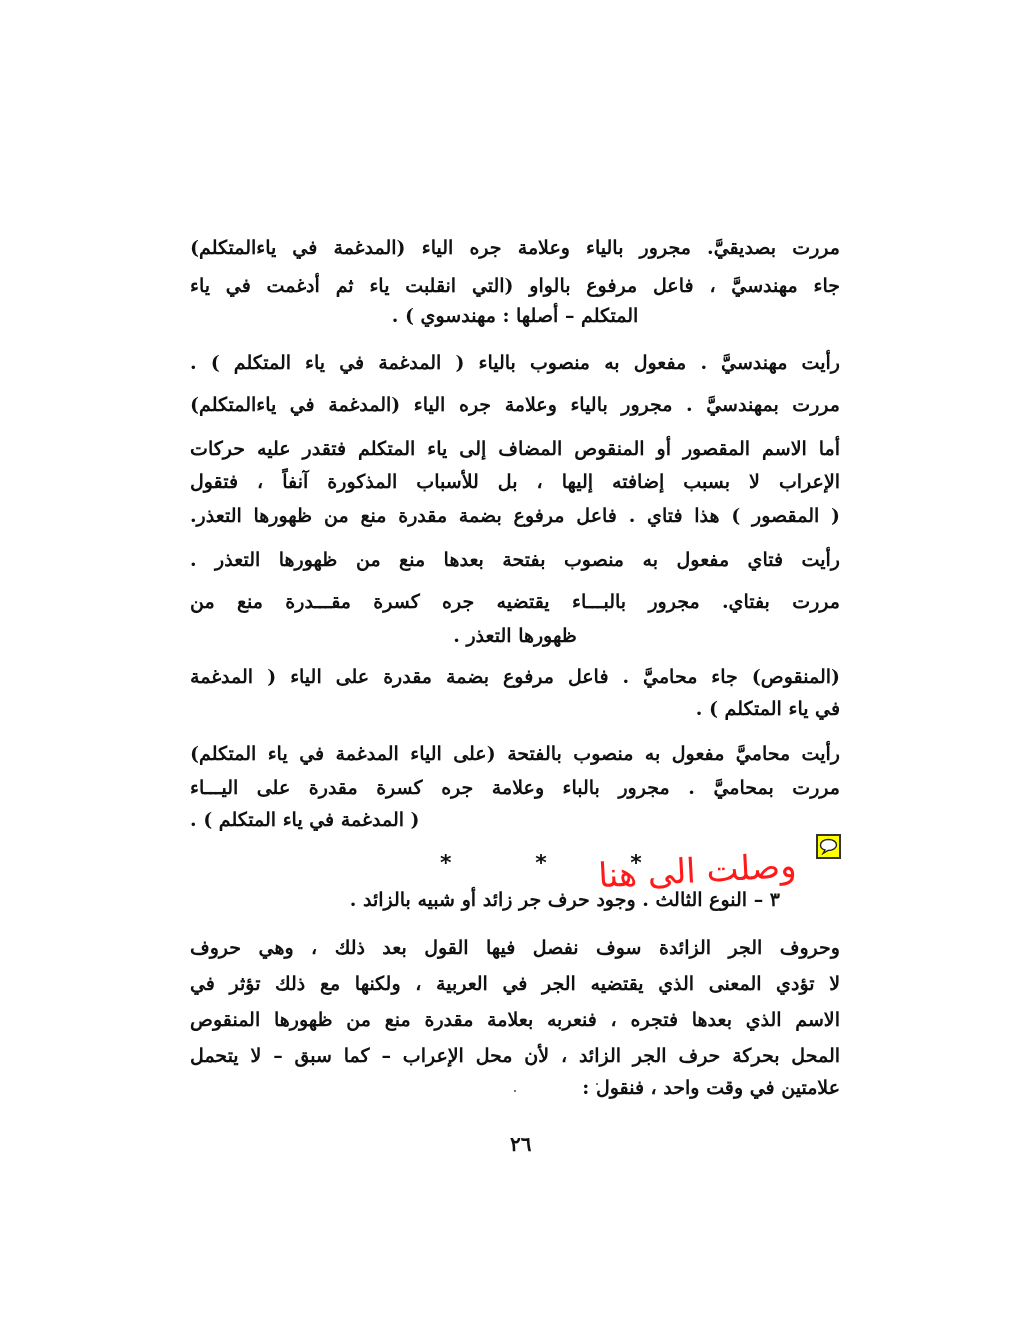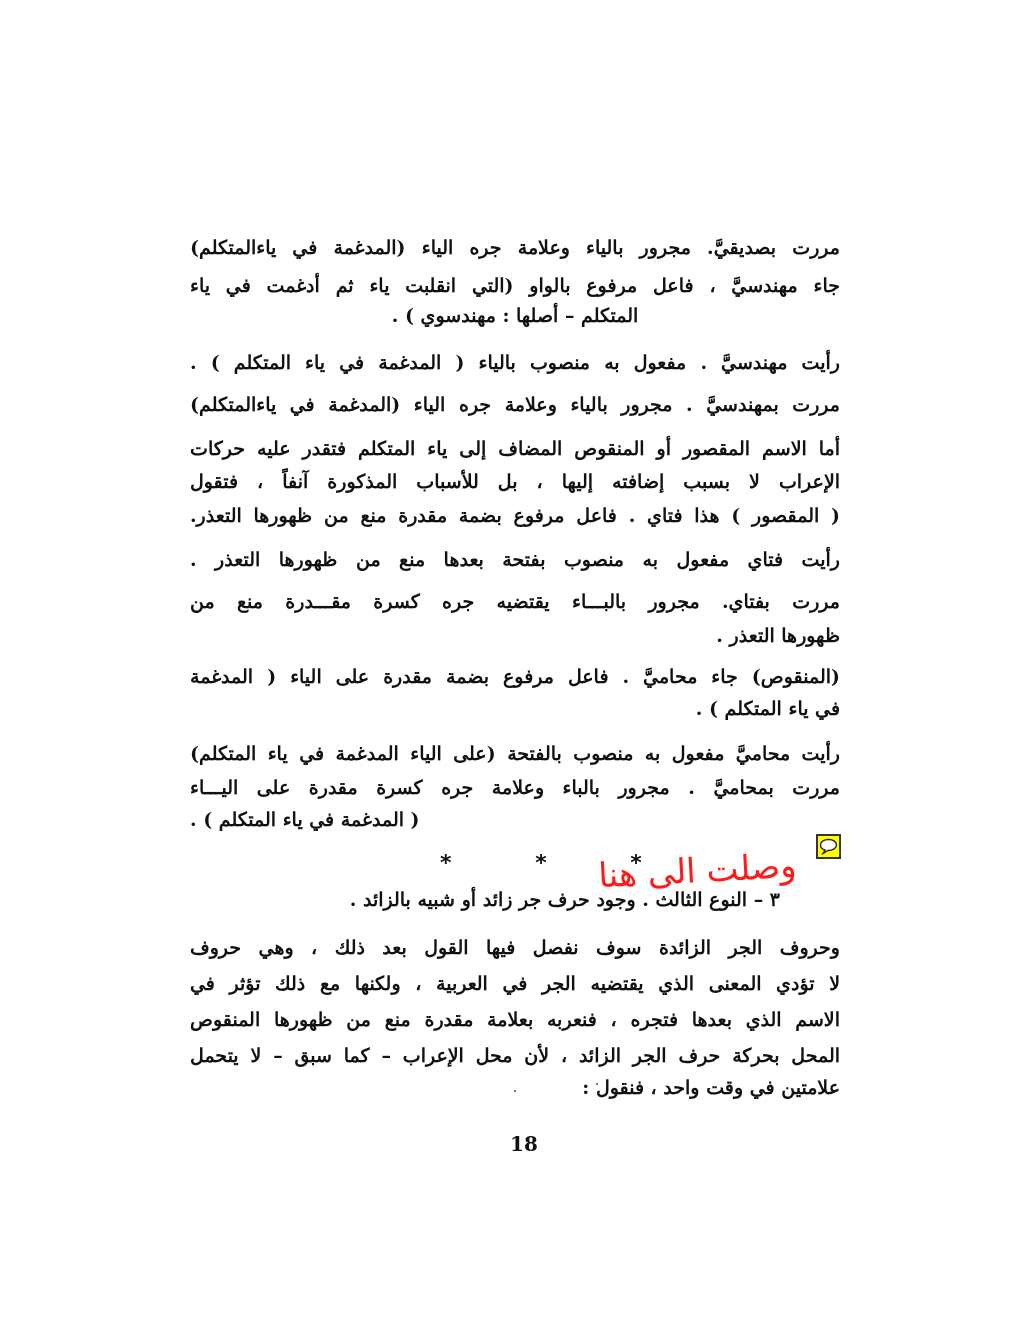--- a/index.html
+++ b/index.html
@@ -31,21 +31,21 @@
       <div class="line" style="top: 228px; text-align: justify; text-align-last: justify;">مررت بصديقيَّ. مجرور بالياء وعلامة جره الياء (المدغمة في ياءالمتكلم)</div>
       <div class="line" style="top: 266px; text-align: justify; text-align-last: justify;">جاء مهندسيَّ ، فاعل مرفوع بالواو (التي انقلبت ياء ثم أدغمت في ياء</div>
       <div class="line" style="top: 343px; text-align: justify; text-align-last: justify;">رأيت مهندسيَّ . مفعول به منصوب بالياء ( المدغمة في ياء المتكلم ) .</div>
       <div class="line" style="top: 296px; text-align: center;">المتكلم – أصلها : مهندسوي ) .</div>
       <div class="line" style="top: 385px; text-align: justify; text-align-last: justify;">مررت بمهندسيَّ . مجرور بالياء وعلامة جره الياء (المدغمة في ياءالمتكلم)</div>
       <div class="line" style="top: 429px; text-align: justify; text-align-last: justify;">أما الاسم المقصور أو المنقوص المضاف إلى ياء المتكلم فتقدر عليه حركات</div>
       <div class="line" style="top: 462px; text-align: justify; text-align-last: justify;">الإعراب لا بسبب إضافته إليها ، بل للأسباب المذكورة آنفاً ، فتقول</div>
       <div class="line" style="top: 496px; text-align: justify; text-align-last: justify;">( المقصور ) هذا فتاي . فاعل مرفوع بضمة مقدرة منع من ظهورها التعذر.</div>
       <div class="line" style="top: 540px; text-align: justify; text-align-last: justify;">رأيت فتاي مفعول به منصوب بفتحة بعدها منع من ظهورها التعذر .</div>
       <div class="line" style="top: 582px; text-align: justify; text-align-last: justify;">مررت بفتاي. مجرور بالبـــاء يقتضيه جره كسرة مقـــدرة منع من</div>
-      <div class="line" style="top: 616px; text-align: right;">ظهورها التعذر .</div>
+      <div class="line" style="top: 616px; text-align: center;">ظهورها التعذر .</div>
       <div class="line" style="top: 657px; text-align: justify; text-align-last: justify;">(المنقوص) جاء محاميَّ . فاعل مرفوع بضمة مقدرة على الياء ( المدغمة</div>
       <div class="line" style="top: 734px; text-align: justify; text-align-last: justify;">رأيت محاميَّ مفعول به منصوب بالفتحة (على الياء المدغمة في ياء المتكلم)</div>
       <div class="line" style="top: 689px; text-align: right;">في ياء المتكلم ) .</div>
       <div class="line" style="top: 768px; text-align: justify; text-align-last: justify;">مررت بمحاميَّ . مجرور بالباء وعلامة جره كسرة مقدرة على اليـــاء</div>
       <div class="line" style="top: 800px; text-align: left;">( المدغمة في ياء المتكلم ) .</div>
       <div class="line" style="top: 880px; text-align: right; padding-right: 60px;">٣ – النوع الثالث . وجود حرف جر زائد أو شبيه بالزائد .</div>
       <div class="line" style="top: 928px; text-align: justify; text-align-last: justify;">وحروف الجر الزائدة سوف نفصل فيها القول بعد ذلك ، وهي حروف</div>
       <div class="line" style="top: 964px; text-align: justify; text-align-last: justify;">لا تؤدي المعنى الذي يقتضيه الجر في العربية ، ولكنها مع ذلك تؤثر في</div>
       <div class="line" style="top: 1000px; text-align: justify; text-align-last: justify;">الاسم الذي بعدها فتجره ، فنعربه بعلامة مقدرة منع من ظهورها المنقوص</div>
       <div class="line" style="top: 1036px; text-align: justify; text-align-last: justify;">المحل بحركة حرف الجر الزائد ، لأن محل الإعراب – كما سبق – لا يتحمل</div>
@@ -55,17 +55,17 @@
   <div class="stars">* * *</div>
 
   <div class="handwriting">وصلت الى هنا</div>
 
   <div class="comment-icon">
     <svg width="19" height="17" viewBox="0 0 19 17">
       <path d="M9.5 1.5 C4.5 1.5 1.5 4 1.5 7 C1.5 9.5 3.5 11.3 6 12 L4 15.5 L9 12.5 C14 12.5 17.5 10 17.5 7 C17.5 4 14.5 1.5 9.5 1.5 Z" fill="#ffffff" stroke="#222" stroke-width="1.4"></path>
     </svg>
   </div>
 
-  <div class="page-number">18</div>
+  <div class="page-number">٢٦</div>
 
   <div class="dot" style="left:514px;top:1083px;"></div>
   <div class="dot" style="left:596px;top:1076px;"></div>
 </div>
 
 </body></html>

